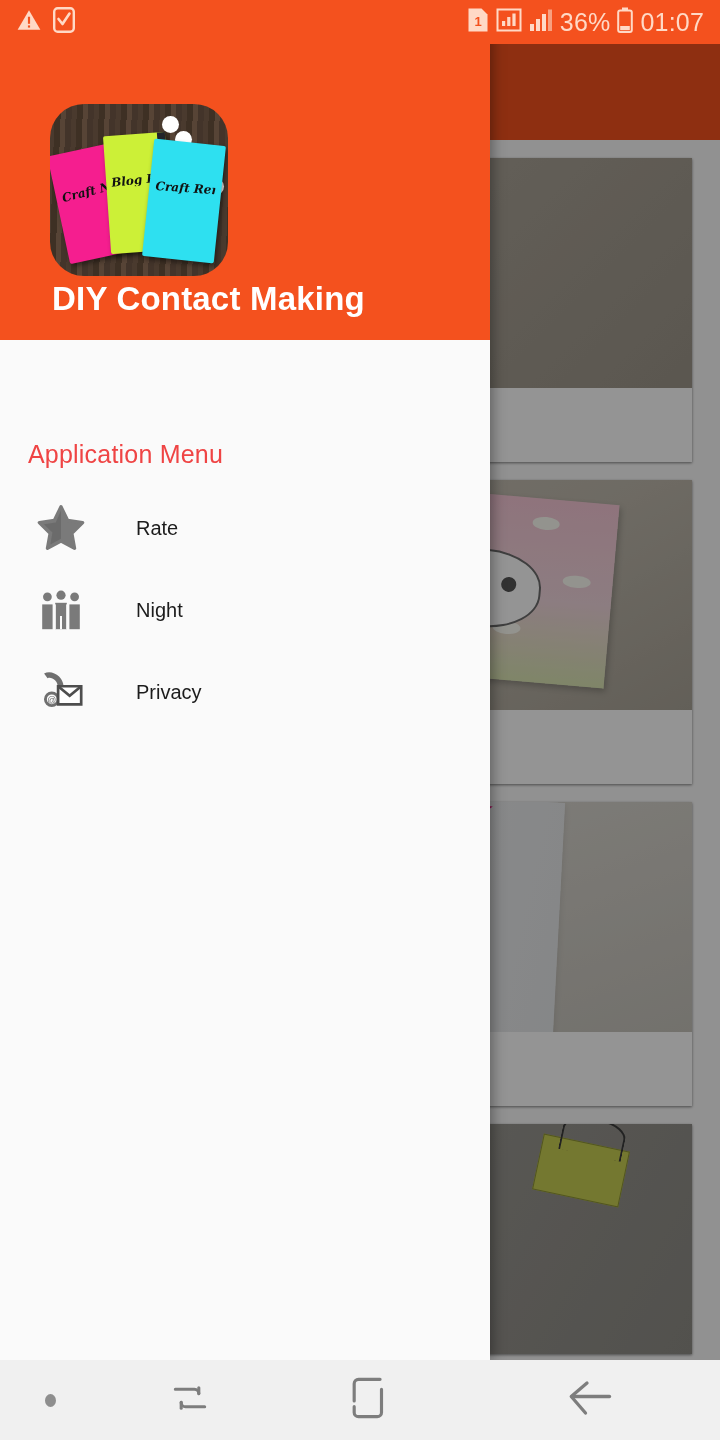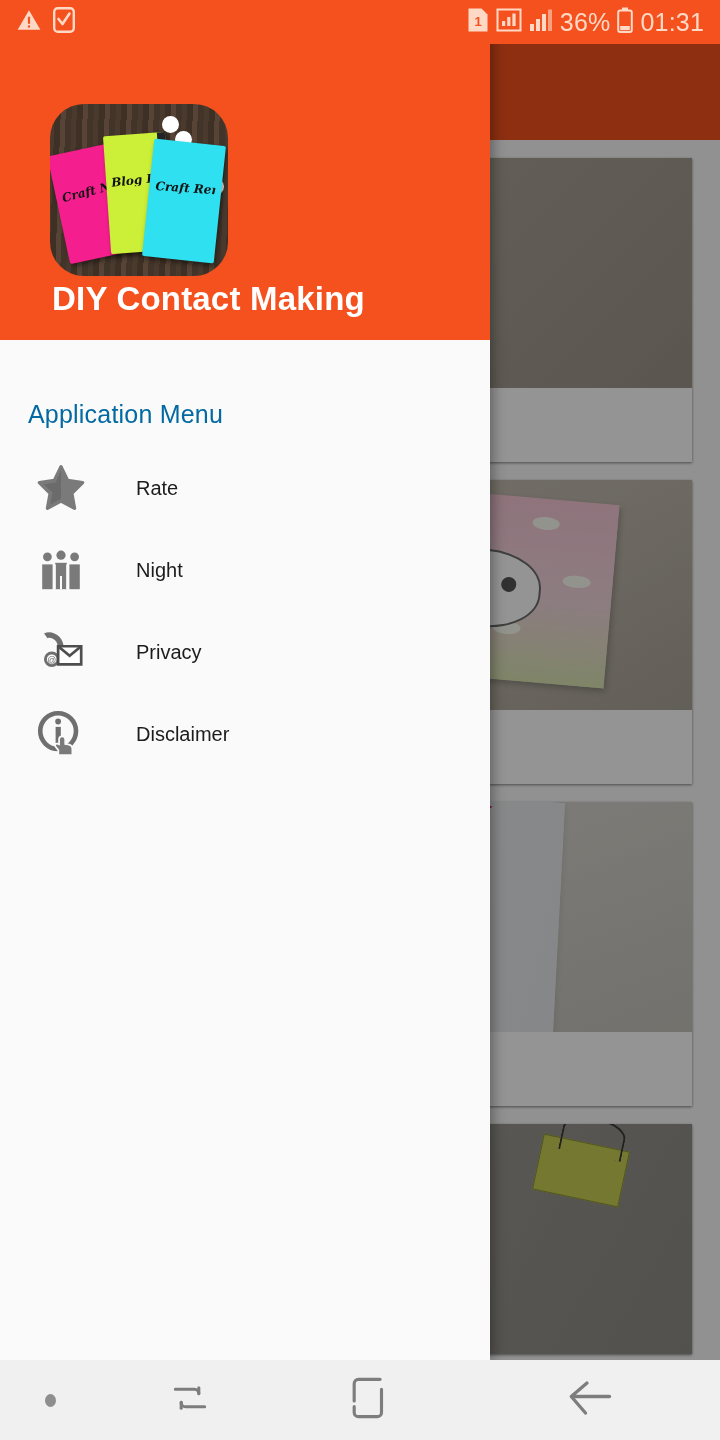--- a/index.html
+++ b/index.html
@@ -379,25 +379,26 @@
   #drawer-title {
     position: absolute;
     left: 52px; bottom: 22px;
     color: #ffffff;
     font-size: 33px;
     font-weight: 700;
     letter-spacing: 0.2px;
     white-space: nowrap;
   }
   #menu-heading {
-    color: #0369a1;
+    color: #ef4444;
     font-size: 25px;
     font-weight: 500;
     padding: 60px 0 0 28px;
     letter-spacing: 0.2px;
+    margin-top: 40px;
   }
   #menu-list {
     margin-top: 18px;
   }
   .menu-item {
     display: flex;
     align-items: center;
     height: 82px;
     padding-left: 34px;
     box-sizing: border-box;
@@ -592,21 +593,21 @@
         </svg>
       </span>
       <span class="sb-text">36%</span>
       <span class="sb-icon">
         <svg width="16" height="26" viewBox="0 0 16 26">
           <rect x="5" y="0.5" width="6" height="3" fill="#ffd9c6"></rect>
           <rect x="1.2" y="3.5" width="13.6" height="21.5" rx="2" fill="none" stroke="#ffd9c6" stroke-width="2"></rect>
           <rect x="3.2" y="19" width="9.6" height="4.2" fill="#ffd9c6"></rect>
         </svg>
       </span>
-      <span class="sb-text">01:31</span>
+      <span class="sb-text">01:07</span>
     </div>
   </div>
 
   <div id="drawer">
 
     <div id="drawer-header">
 
       <div id="app-icon">
 
         <div class="icon-dot" style="left:112px;top:12px;"></div>
@@ -671,31 +672,20 @@
             <circle cx="8.2" cy="16.8" r="3.3" fill="none" stroke="#6f6f6f" stroke-width="1.5"></circle>
             <text x="8.2" y="18.6" font-family="Liberation Sans, sans-serif" font-size="4.6" fill="#6f6f6f" text-anchor="middle">@</text>
             <path d="M11.5 10 L23.5 10 L23.5 19.4 L11.5 19.4 Z" fill="#ffffff" stroke="#4e4e4e" stroke-width="1.4"></path>
             <path d="M11.5 10 L17.5 15 L23.5 10" fill="none" stroke="#4e4e4e" stroke-width="1.4"></path>
           </svg>
         </span>
         <span class="menu-label">Privacy</span>
       </div>
 
 
-      <div class="menu-item">
-        <span class="menu-icon">
-          <svg width="50" height="50" viewBox="0 0 26 26">
-            <circle cx="11.5" cy="11.5" r="9.3" fill="none" stroke="#6f6f6f" stroke-width="2.4"></circle>
-            <circle cx="11.5" cy="6.5" r="1.5" fill="#6f6f6f"></circle>
-            <rect x="10.2" y="9.3" width="2.7" height="8.4" fill="#6f6f6f"></rect>
-            <path d="M13.6 14.2 c1 0 1.6 0.7 1.6 1.6 v2.4 l1.5 0.2 c1.4 0.2 2.2 1 2.2 2.4 V24 h-7.3 v-2.6 l-1.4 -1.8 c-0.6 -0.8 -0.1 -1.8 0.9 -1.6 l0.9 0.3 v-2.5 c0 -0.9 0.6 -1.6 1.6 -1.6 z" fill="#7a7a7a" stroke="#fafafa" stroke-width="0.9"></path>
-          </svg>
-        </span>
-        <span class="menu-label">Disclaimer</span>
-      </div>
 
     </div>
   </div>
 
   <div id="nav-bar">
     <div class="nav-slot" id="nav-dot-slot">
       <span class="nav-dot"></span>
     </div>
     <div class="nav-slot" id="nav-recents-slot">
       <span>

